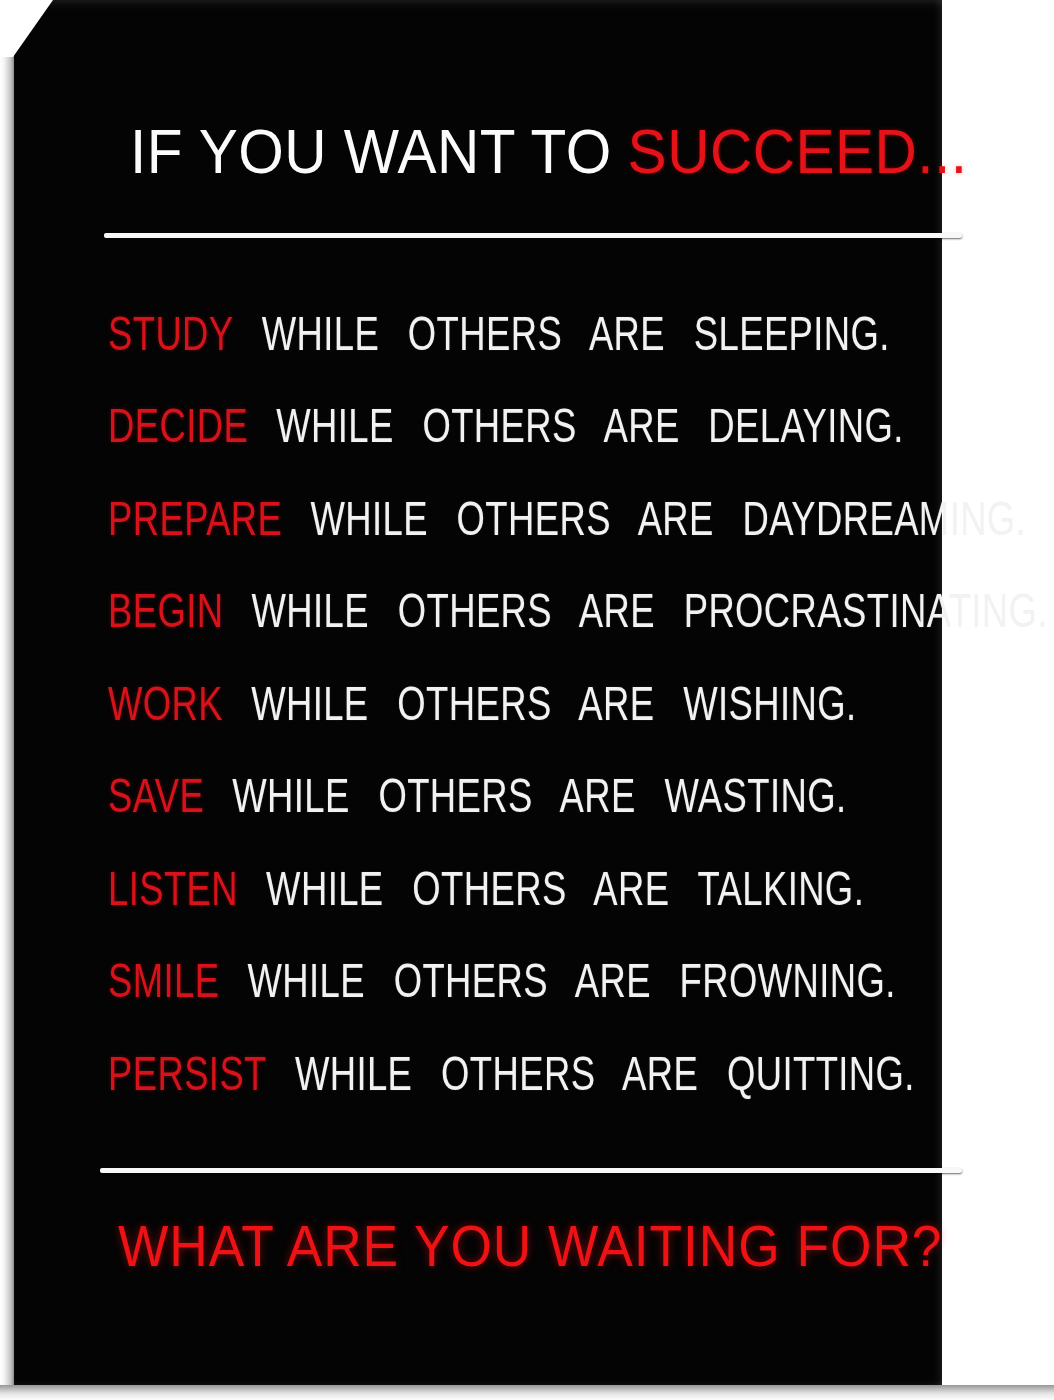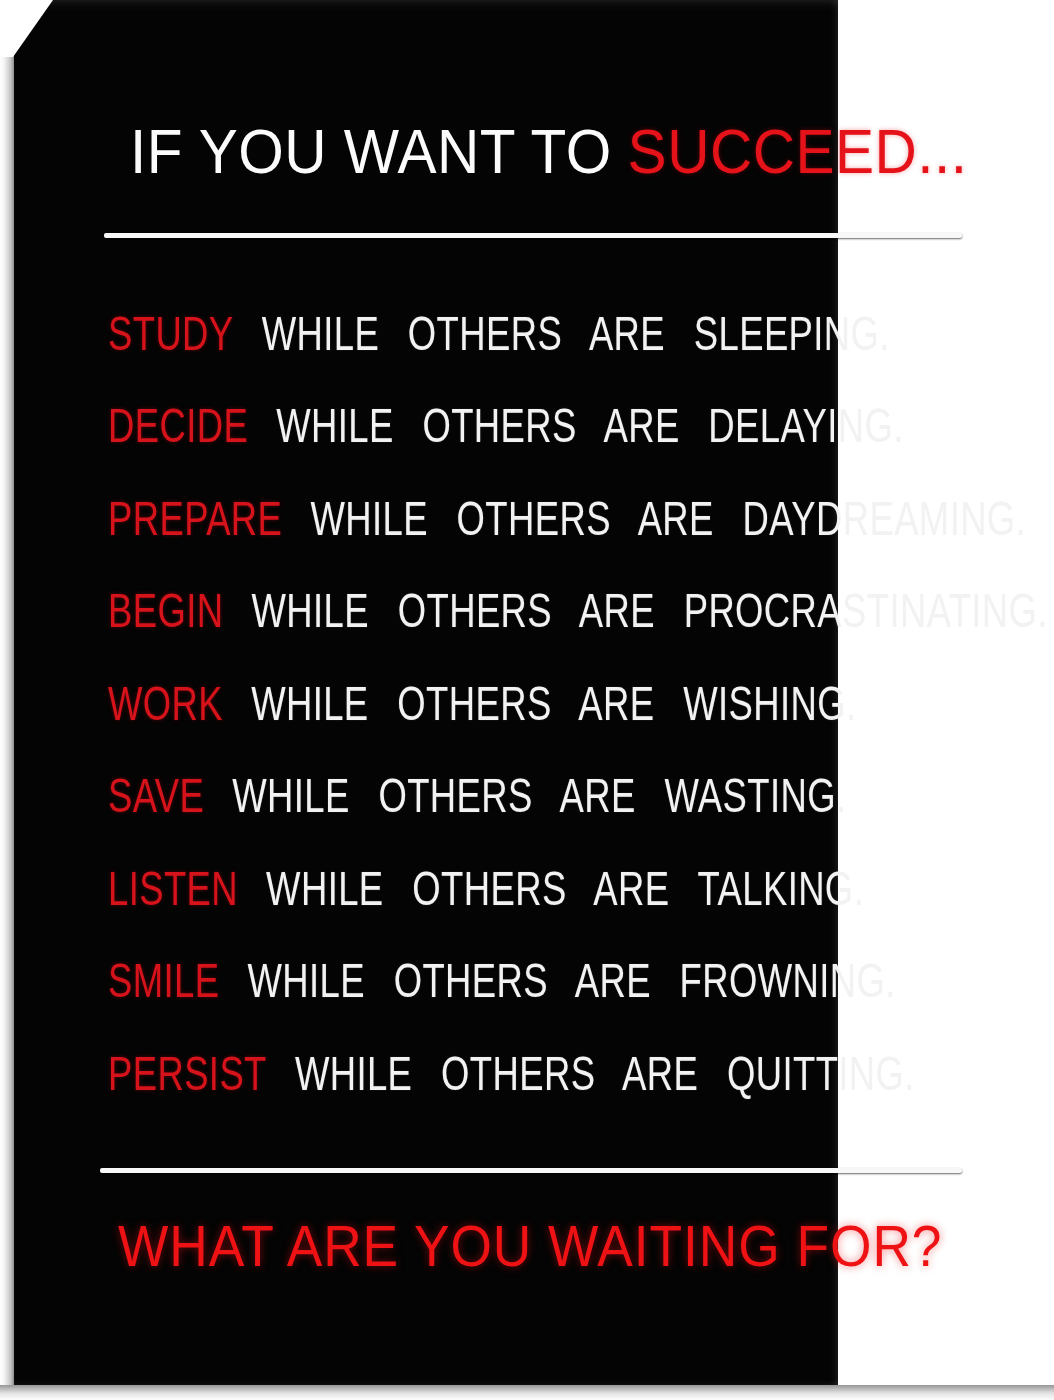--- a/index.html
+++ b/index.html
@@ -8,21 +8,21 @@
     width: 1054px;
     height: 1400px;
     background: #ffffff;
     overflow: hidden;
     font-family: "Liberation Sans", sans-serif;
   }
   
   .poster {
     position: absolute;
     left: 14px; top: 0;
-    width: 824px; height: 1385px;
+    width: 928px; height: 1385px;
     background: #040404;
     box-shadow:
       inset 0 8px 10px -5px rgba(255,255,255,0.10),
       inset -7px 0 9px -5px rgba(255,255,255,0.10),
       inset 0 -4px 6px -3px rgba(255,255,255,0.08);
   }
   
   .left-edge {
     position: absolute;
     left: 0; top: 0;

